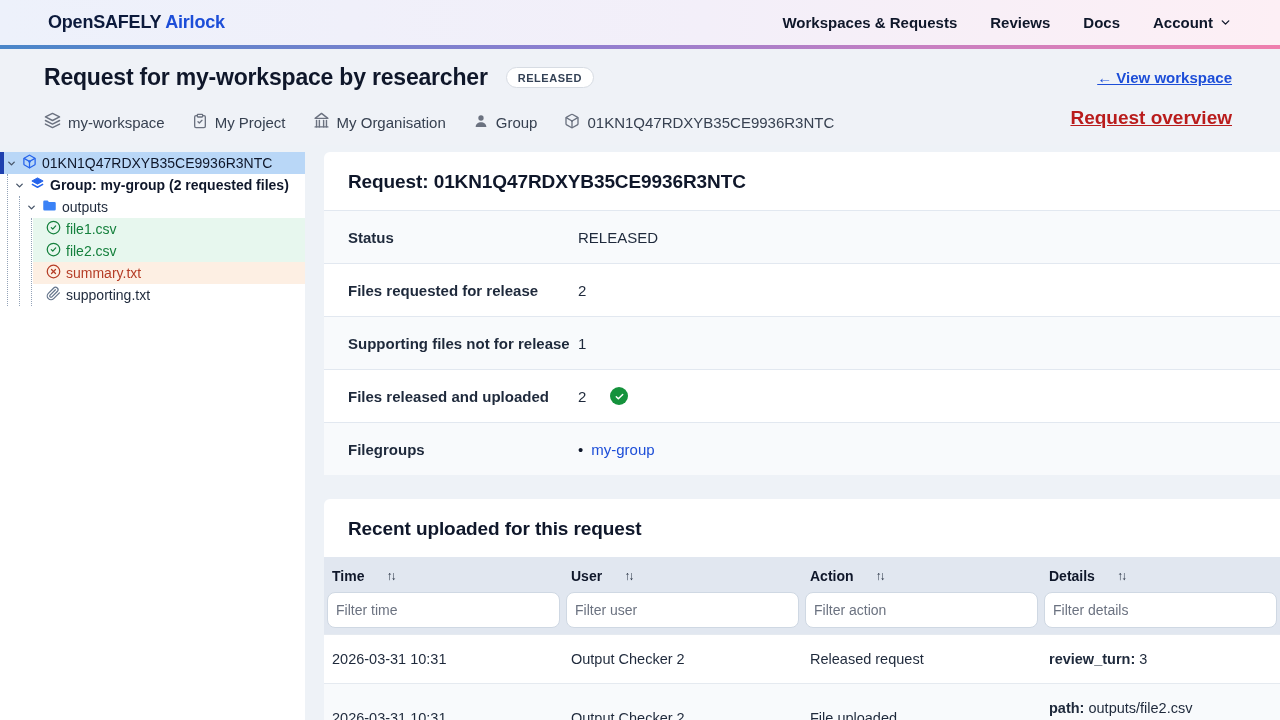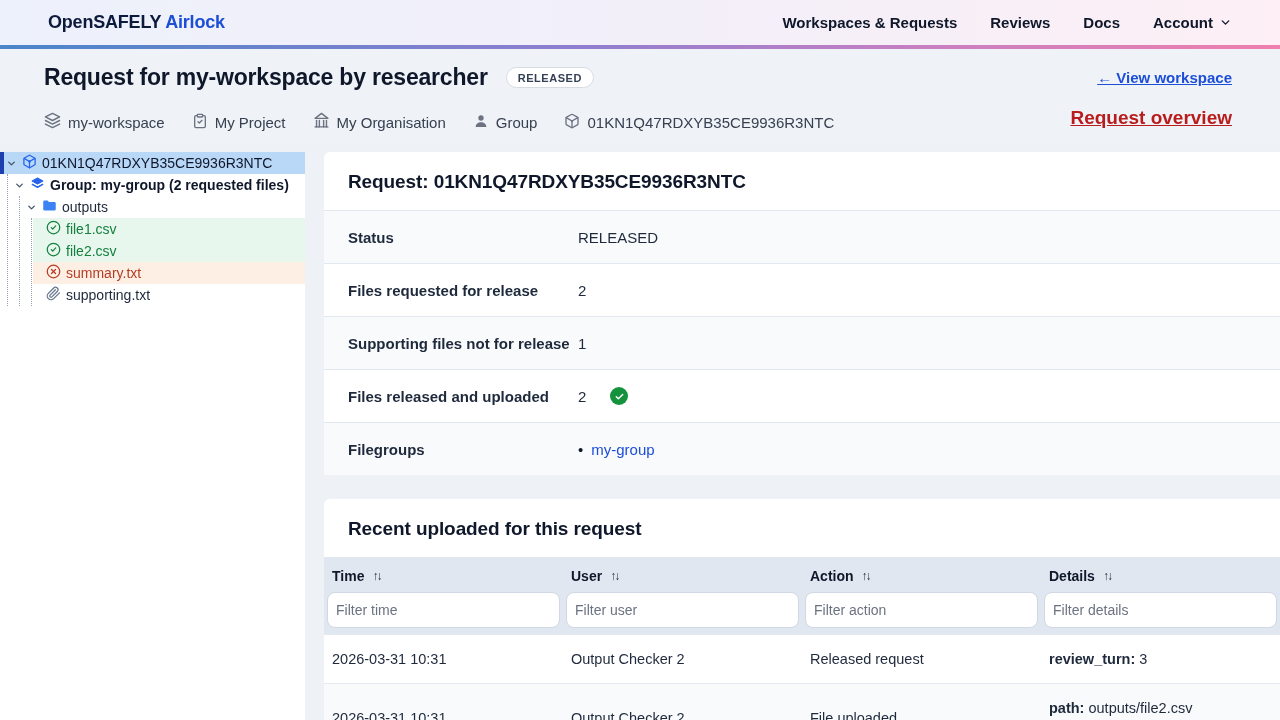--- a/index.html
+++ b/index.html
@@ -75,21 +75,21 @@
   .check-badge { width:18px; height:18px; border-radius:50%; background:#15923c;
     display:flex; align-items:center; justify-content:center; }
   .bullet { color:#0f172a; margin-right:8px; }
   .link { color:#1d4ed8; cursor:pointer; }
 
   
   .activity-card { flex:1; overflow:hidden; }
   .atable-head { background:#e1e7f0; padding:9px 0 6px; }
   .agrid { display:grid; grid-template-columns:239px 239px 239px 239px; }
   .ahead-cell { padding:2px 8px 8px; font-size:14px; font-weight:700; color:#0f172a;
-    display:flex; align-items:center; gap:8px; cursor:pointer; }
+    display:flex; align-items:center; gap:22px; cursor:pointer; }
   .sort-icon { font-size:12px; letter-spacing:-2px; color:#1e293b; font-weight:400; }
   .afilter-cell { padding:0 3px; }
   .afilter-cell input { width:100%; height:36px; border:1px solid #cfd8e3; border-radius:8px;
     background:#fff; padding:0 8px; font-size:14px; color:#0f172a;
     font-family:"Liberation Sans", sans-serif; outline:none; }
   .afilter-cell input::placeholder { color:#6b7280; }
   .adata-row { border-top:1px solid #e5eaf0; }
   .adata-row.striped { background:#f8fafc; }
   .acell { padding:14px 8px; font-size:14.5px; color:#1e293b; display:flex;
     align-items:center; }

